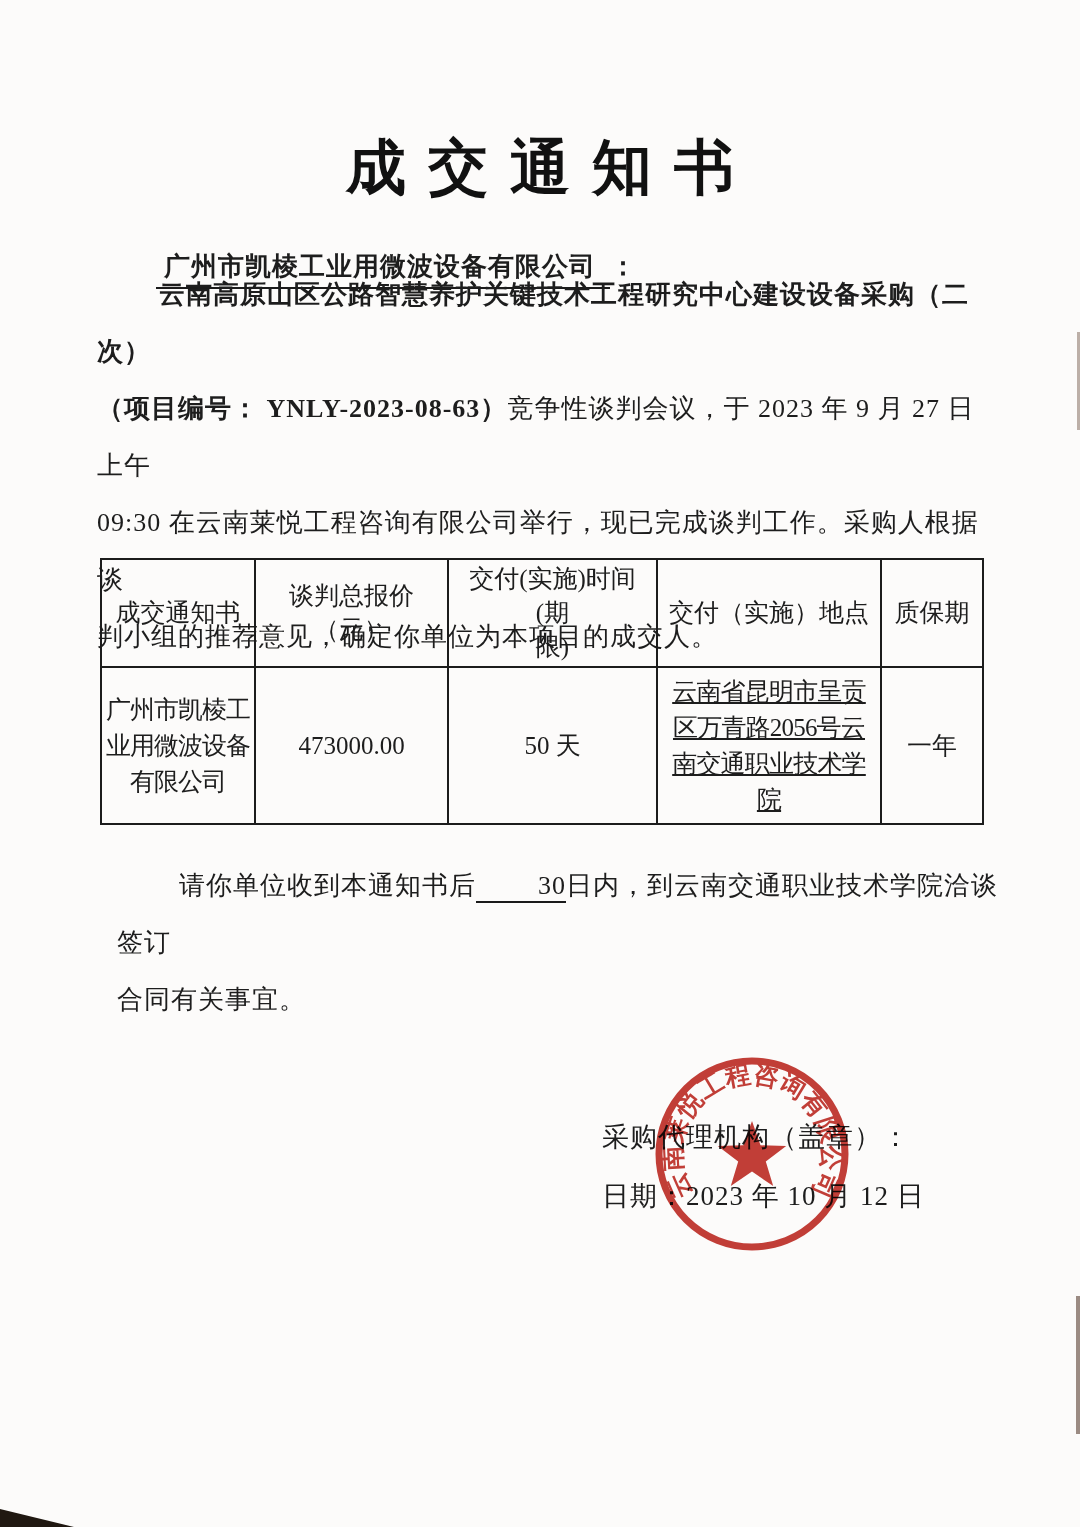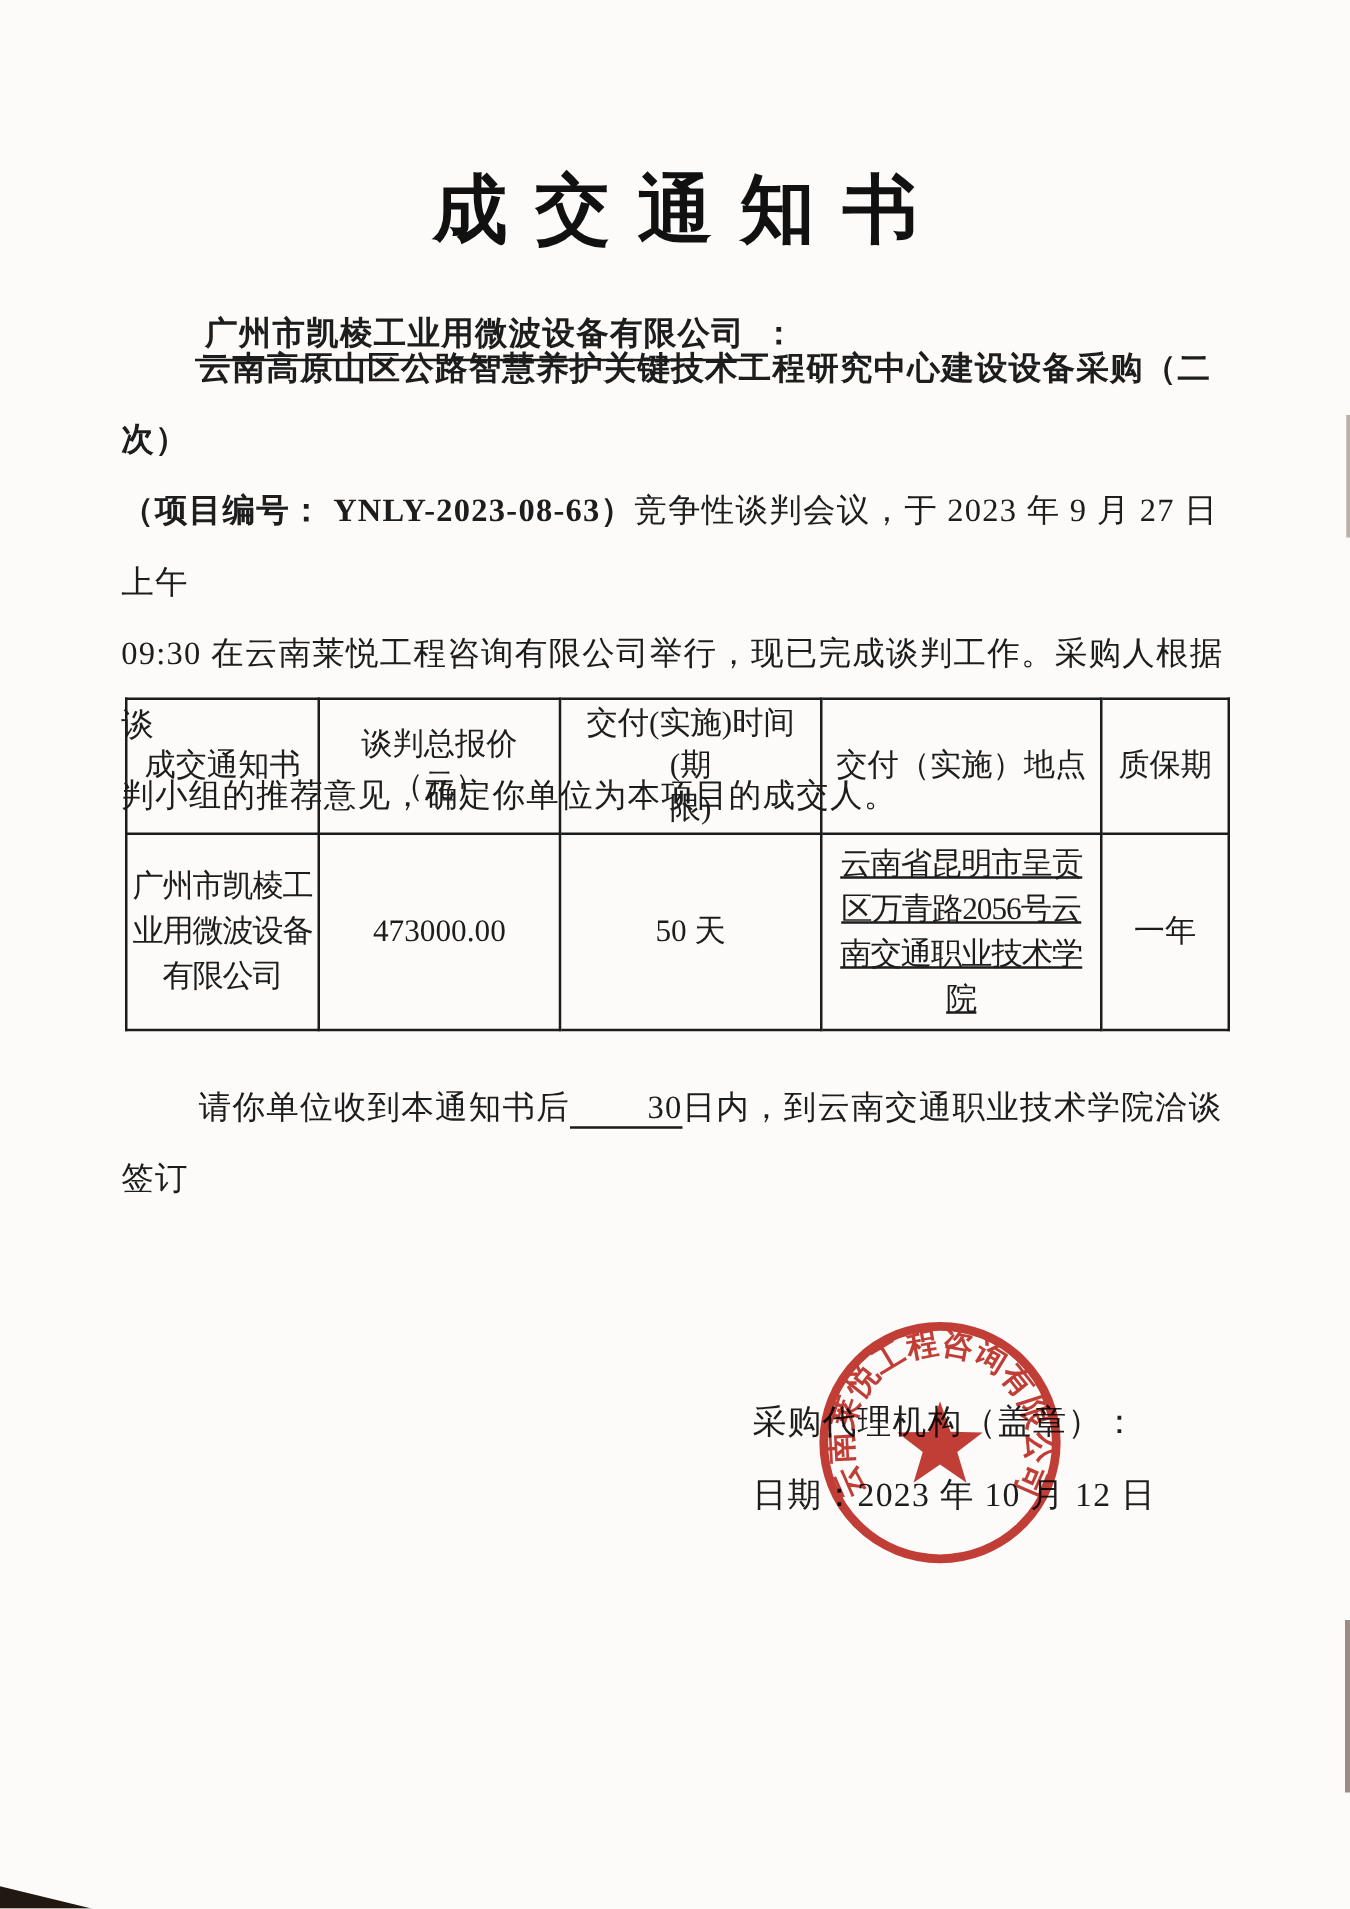--- a/index.html
+++ b/index.html
@@ -25,21 +25,21 @@
   .addressee .uline {
     display:inline-block;
     border-bottom:2.5px solid #1a1a1a;
     padding:0 14px 3px 8px;
   }
   .para {
     position:absolute; left:97px; width:888px;
     font-size:26px; line-height:57px; letter-spacing:1px;
   }
   .para-body { top:266px; }
-  .para-close { top:857px; }
+  .para-close { top:857px;margin-left:20px; }
   .indent { text-indent:62px; }
   .bold { font-weight:bold; }
   .uline30 {
     display:inline-block; min-width:80px; text-align:center;
     border-bottom:2px solid #1a1a1a;
     line-height:30px; vertical-align:baseline;
   }
   table.notice-table {
     position:absolute; left:100px; top:558px;
     width:882px; table-layout:fixed;
@@ -125,20 +125,21 @@
       <td>473000.00</td>
       <td>50 天</td>
       <td class="cell-place">云南省昆明市呈贡区万青路2056号云南交通职业技术学院</td>
       <td>一年</td>
     </tr>
   </tbody>
 </table>
 
 <div class="para para-close">
   <div class="indent"><span>请你单位收到本通知书后</span><span class="uline30">30</span><span>日内，到云南交通职业技术学院洽谈签订</span></div>
+  <div>合同有关事宜。</div>
 </div>
 
 <div class="signature">
   <div>采购代理机构（盖章）：</div>
   <div class="sig-date">日期：2023 年 10 月 12 日</div>
 </div>
 
 <svg class="seal" viewBox="0 0 208 216" xmlns="http://www.w3.org/2000/svg">
   <defs>
     <path id="sealArc" d="M 53.8 156.2 A 71 71 0 1 1 154.2 156.2" fill="none"></path>

